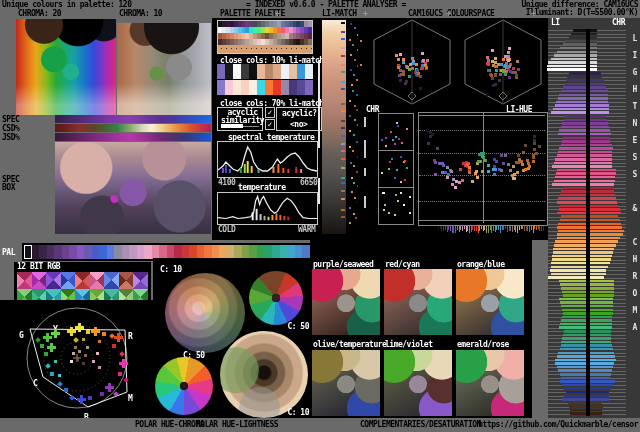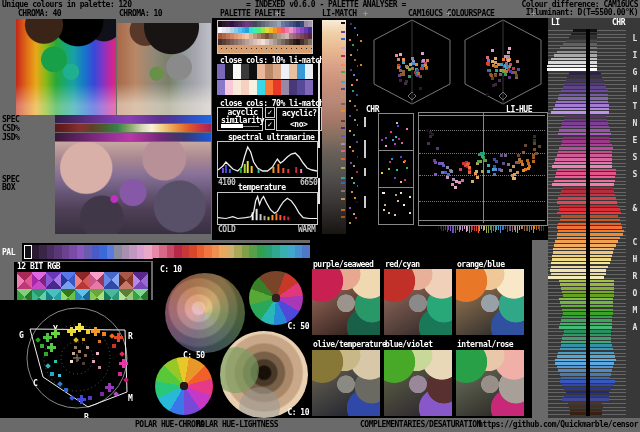--- a/index.html
+++ b/index.html
@@ -77,23 +77,23 @@
   #sidebar-bg{position:absolute;left:548px;top:18px;width:92px;height:400px;background:#383838}
   .vlet{font:bold 8px "DejaVu Sans Mono",monospace;color:#e0e0e0;text-align:center;height:17px}
   .cb{position:absolute;border:1px solid #c8c8c8;background:#000;box-sizing:border-box;
       color:#fff;font:bold 8px "DejaVu Sans Mono",monospace;text-align:center;line-height:9px}
 </style>
 </head>
 <body>
 
 <div class="t" style="left:2px;top:1px">Unique colours in palette: 120</div>
 <div class="t" style="left:246px;top:1px">= INDEXED v0.6.0 - PALETTE ANALYSER =</div>
-<div class="t" style="right:2px;top:1px">Colour difference: CAM16UCS</div>
+<div class="t" style="right:2px;top:1px">Unique difference: CAM16UCS</div>
 <div class="t" style="right:2px;top:9px">Illuminant: D(T=5500.00°K)</div>
-<div class="t" style="left:18px;top:10px">CHROMA: 40</div>
+<div class="t" style="left:18px;top:10px">CHROMA: 20</div>
 <div class="t" style="left:119px;top:10px">CHROMA: 10</div>
 <div class="t" style="left:220px;top:10px">PALETTE PALETTE</div>
 <div class="t" style="left:322px;top:10px">LI-MATCH</div>
 <div class="t" style="left:408px;top:10px">CAM16UCS COLOURSPACE</div>
 <div class="t tc" style="left:275px;top:10px">+</div>
 <div class="t tc" style="left:363px;top:10px">+</div>
 <div class="t tc" style="left:446px;top:10px">+</div>
 <div class="t tc" style="left:531px;top:10px">+</div>
 
 <div id="chroma40" class="img" style="left:16px;top:19px;width:100px;height:96px"></div>
@@ -228,22 +228,22 @@
 </div>
 
 <div id="comp-panel" class="panel" style="left:310px;top:240px;width:222px;height:178px">
   <div class="t tw" style="left:3px;top:21px">purple/seaweed</div>
   <div class="t tw" style="left:75px;top:21px">red/cyan</div>
   <div class="t tw" style="left:147px;top:21px">orange/blue</div>
   <div id="ctile0" class="abs" style="left: 2px; top: 29px; width: 68px; height: 66px; background: radial-gradient(circle at 15% 18%, rgb(200, 32, 80) 0px, rgb(200, 32, 80) 26%, transparent 27%), radial-gradient(circle at 48% 8%, rgb(232, 168, 144) 0px, rgb(232, 168, 144) 22%, transparent 23%), radial-gradient(circle at 85% 15%, rgb(240, 216, 176) 0px, rgb(240, 216, 176) 24%, transparent 25%), radial-gradient(circle at 88% 55%, rgb(40, 152, 104) 0px, rgb(40, 152, 104) 24%, transparent 25%), radial-gradient(circle at 50% 52%, rgb(154, 148, 140) 0px, rgb(154, 148, 140) 18%, transparent 19%), radial-gradient(circle at 80% 88%, rgb(24, 96, 72) 0px, rgb(24, 96, 72) 24%, transparent 25%), linear-gradient(150deg, rgb(176, 120, 104) 0%, rgb(28, 20, 16) 100%);"></div>
   <div id="ctile1" class="abs" style="left: 74px; top: 29px; width: 68px; height: 66px; background: radial-gradient(circle at 15% 18%, rgb(192, 48, 40) 0px, rgb(192, 48, 40) 26%, transparent 27%), radial-gradient(circle at 48% 8%, rgb(232, 176, 152) 0px, rgb(232, 176, 152) 22%, transparent 23%), radial-gradient(circle at 85% 15%, rgb(240, 208, 184) 0px, rgb(240, 208, 184) 24%, transparent 25%), radial-gradient(circle at 88% 55%, rgb(40, 168, 120) 0px, rgb(40, 168, 120) 24%, transparent 25%), radial-gradient(circle at 50% 52%, rgb(138, 138, 138) 0px, rgb(138, 138, 138) 18%, transparent 19%), radial-gradient(circle at 80% 88%, rgb(24, 120, 88) 0px, rgb(24, 120, 88) 24%, transparent 25%), linear-gradient(150deg, rgb(168, 120, 104) 0%, rgb(36, 32, 32) 100%);"></div>
   <div id="ctile2" class="abs" style="left: 146px; top: 29px; width: 68px; height: 66px; background: radial-gradient(circle at 15% 18%, rgb(232, 120, 40) 0px, rgb(232, 120, 40) 26%, transparent 27%), radial-gradient(circle at 48% 8%, rgb(240, 200, 152) 0px, rgb(240, 200, 152) 22%, transparent 23%), radial-gradient(circle at 85% 15%, rgb(248, 232, 200) 0px, rgb(248, 232, 200) 24%, transparent 25%), radial-gradient(circle at 88% 55%, rgb(48, 168, 136) 0px, rgb(48, 168, 136) 24%, transparent 25%), radial-gradient(circle at 50% 52%, rgb(152, 160, 168) 0px, rgb(152, 160, 168) 18%, transparent 19%), radial-gradient(circle at 80% 88%, rgb(48, 80, 160) 0px, rgb(48, 80, 160) 24%, transparent 25%), linear-gradient(150deg, rgb(176, 136, 88) 0%, rgb(28, 32, 40) 100%);"></div>
   <div class="t tw" style="left:3px;top:101px">olive/temperature</div>
-  <div class="t tw" style="left:75px;top:101px">blue/violet</div>
-  <div class="t tw" style="left:147px;top:101px">internal/rose</div>
+  <div class="t tw" style="left:75px;top:101px">lime/violet</div>
+  <div class="t tw" style="left:147px;top:101px">emerald/rose</div>
   <div id="ctile3" class="abs" style="left: 2px; top: 110px; width: 68px; height: 66px; background: radial-gradient(circle at 15% 18%, rgb(136, 120, 56) 0px, rgb(136, 120, 56) 26%, transparent 27%), radial-gradient(circle at 48% 8%, rgb(200, 184, 136) 0px, rgb(200, 184, 136) 22%, transparent 23%), radial-gradient(circle at 85% 15%, rgb(216, 200, 168) 0px, rgb(216, 200, 168) 24%, transparent 25%), radial-gradient(circle at 88% 55%, rgb(106, 106, 98) 0px, rgb(106, 106, 98) 24%, transparent 25%), radial-gradient(circle at 50% 52%, rgb(138, 138, 130) 0px, rgb(138, 138, 130) 18%, transparent 19%), radial-gradient(circle at 80% 88%, rgb(48, 72, 168) 0px, rgb(48, 72, 168) 24%, transparent 25%), linear-gradient(150deg, rgb(120, 112, 88) 0%, rgb(20, 24, 42) 100%);"></div>
   <div id="ctile4" class="abs" style="left: 74px; top: 110px; width: 68px; height: 66px; background: radial-gradient(circle at 15% 18%, rgb(72, 168, 40) 0px, rgb(72, 168, 40) 26%, transparent 27%), radial-gradient(circle at 48% 8%, rgb(200, 216, 152) 0px, rgb(200, 216, 152) 22%, transparent 23%), radial-gradient(circle at 85% 15%, rgb(232, 216, 184) 0px, rgb(232, 216, 184) 24%, transparent 25%), radial-gradient(circle at 88% 55%, rgb(88, 48, 48) 0px, rgb(88, 48, 48) 24%, transparent 25%), radial-gradient(circle at 50% 52%, rgb(152, 136, 154) 0px, rgb(152, 136, 154) 18%, transparent 19%), radial-gradient(circle at 80% 88%, rgb(136, 88, 200) 0px, rgb(136, 88, 200) 24%, transparent 25%), linear-gradient(150deg, rgb(104, 112, 72) 0%, rgb(36, 28, 44) 100%);"></div>
   <div id="ctile5" class="abs" style="left: 146px; top: 110px; width: 68px; height: 66px; background: radial-gradient(circle at 15% 18%, rgb(40, 160, 72) 0px, rgb(40, 160, 72) 26%, transparent 27%), radial-gradient(circle at 48% 8%, rgb(232, 200, 168) 0px, rgb(232, 200, 168) 22%, transparent 23%), radial-gradient(circle at 85% 15%, rgb(240, 176, 168) 0px, rgb(240, 176, 168) 24%, transparent 25%), radial-gradient(circle at 88% 55%, rgb(168, 160, 152) 0px, rgb(168, 160, 152) 24%, transparent 25%), radial-gradient(circle at 50% 52%, rgb(152, 144, 136) 0px, rgb(152, 144, 136) 18%, transparent 19%), radial-gradient(circle at 80% 88%, rgb(200, 40, 120) 0px, rgb(200, 40, 120) 24%, transparent 25%), linear-gradient(150deg, rgb(120, 128, 104) 0%, rgb(32, 28, 28) 100%);"></div>
 </div>
 
 <div id="limatch-panel" class="panel" style="left:212px;top:18px;width:146px;height:222px">
   <div class="bx" style="left:5px;top:2px;width:96px;height:34px">
     <div id="indexed-grid">
         <div style="position: relative; display: flex; height: 6px;">
           <div style="position: relative; flex: 1 1 0%; background: rgb(24, 16, 24);"></div>
@@ -389,21 +389,21 @@
     <div class="abs" style="left:3px;top:18px;width:38px;height:1px;background:#888"></div>
     <div class="abs" style="left:3px;top:16px;width:22px;height:4px;background:#fff"></div>
   </div>
   <div class="cb" style="left:53px;top:89px;width:10px;height:11px">✓</div>
   <div class="cb" style="left:53px;top:101px;width:10px;height:11px">✓</div>
   <div class="bx" style="left:64px;top:89px;width:46px;height:24px">
     <div class="t tw" style="left:5px;top:2px">acyclic?</div>
     <div class="t tw" style="left:13px;top:13px">&lt;no&gt;</div>
   </div>
 
-  <div class="t tw" style="left:16px;top:116px">spectral ultramarine</div>
+  <div class="t tw" style="left:16px;top:116px">spectral temperature</div>
   <div class="bx" style="left:5px;top:123px;width:101px;height:37px">
     <svg id="spectral-svg" width="99" height="33" viewBox="0 0 100 33" preserveAspectRatio="none">
       <polyline fill="none" stroke="#f0f0f0" stroke-width="1.3" points="0,28 5,24 8,20 11,23 15,27 20,29 24,25 27,14 30,5 33,10 36,20 40,26 45,29 50,29 55,25 58,20 60,17 63,21 66,19 70,15 74,12 78,11 82,15 86,21 90,26 95,28 100,29"></polyline>
     <rect x="4" y="26" width="2" height="5" fill="#7a4ae0"></rect>
         <rect x="7" y="23" width="2" height="8" fill="#4a4ae0"></rect>
         <rect x="11" y="27" width="2" height="4" fill="#3868e0"></rect>
         <rect x="22" y="26" width="2" height="5" fill="#28a858"></rect>
         <rect x="26" y="22" width="2" height="9" fill="#a8d838"></rect>
         <rect x="29" y="19" width="2" height="12" fill="#e8e838"></rect>
         <rect x="33" y="24" width="2" height="7" fill="#f8c828"></rect>

